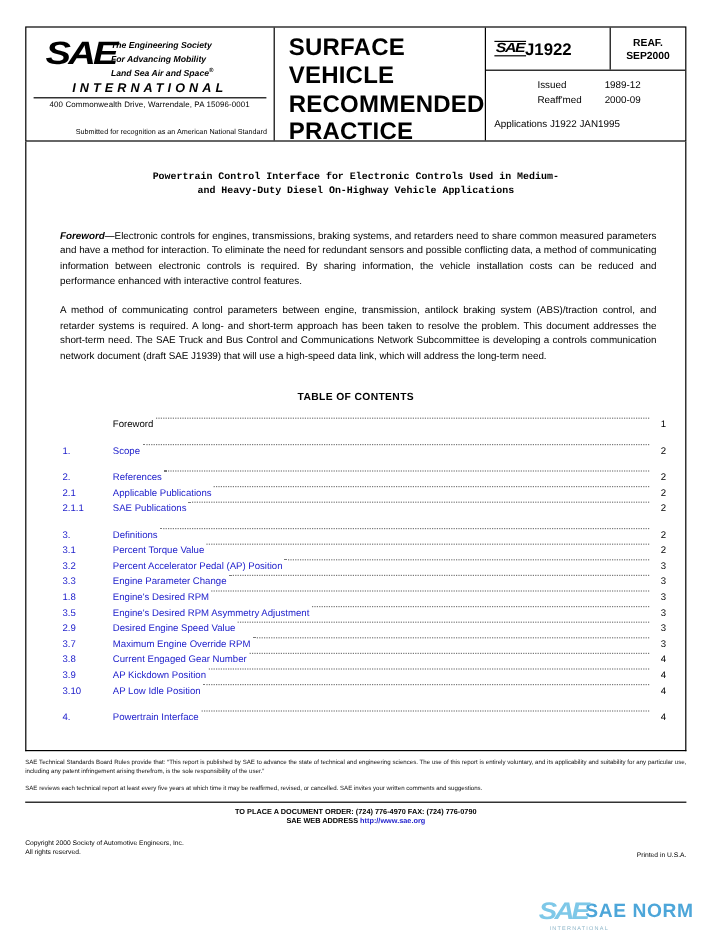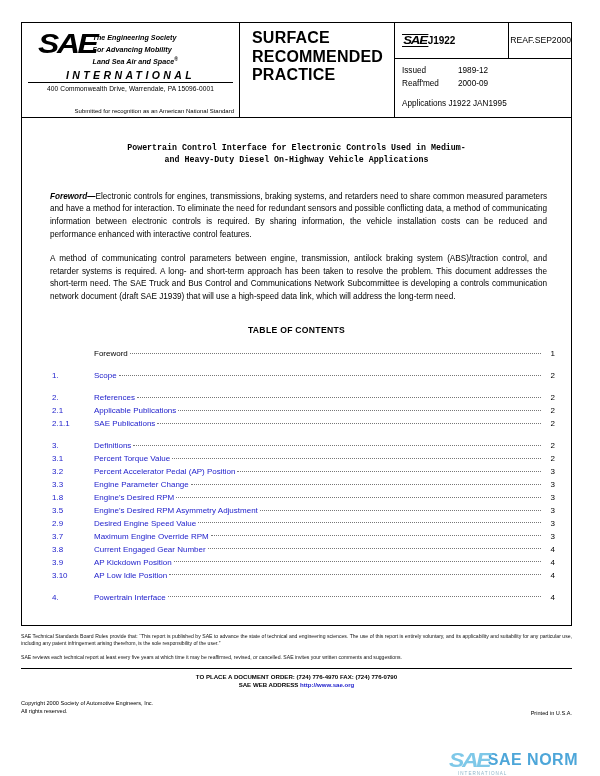--- a/index.html
+++ b/index.html
@@ -31,50 +31,50 @@
   .intl {
     font-size: 10.5px; font-weight: bold; font-style: italic;
     letter-spacing: 3.4px; text-align: center;
     margin-top: 2px; padding-bottom: 1px;
     border-bottom: 1.3px solid #000;
   }
   .addr { font-size: 6.6px; text-align: center; margin-top: 2px; letter-spacing: 0.1px; }
   .submitted { position: absolute; bottom: 3px; right: 5px; font-size: 6px; white-space: nowrap; }
 
   .hdr-mid { flex: 1; border-right: 1.6px solid #000; padding: 6px 0 0 12px; }
-  .hdr-mid .bigtitle { font-size: 16px; font-weight: bold; line-height: 1.17; letter-spacing: 0.2px; }
+  .hdr-mid .bigtitle { font-size: 20px; font-weight: bold; line-height: 1.17; letter-spacing: 0.2px; }
 
   .hdr-right { width: 176px; display: flex; flex-direction: column; }
   .hr-top { display: flex; height: 36px; border-bottom: 1.6px solid #000; }
   .hr-doc { flex: 1; border-right: 1.6px solid #000; display: flex; align-items: center; padding-left: 7px; gap: 4px; }
   .hr-doc .mini-sae {
     font-weight: bold; font-style: italic; font-size: 11px;
     letter-spacing: -1px; transform: scaleX(1.2); transform-origin: left center;
     border-top: 1.1px solid #000; border-bottom: 1.1px solid #000;
     line-height: 1.05; padding: 0 1px;
   }
-  .hr-doc .docnum { font-size: 10px; font-weight: bold; }
-  .hr-reaf { width: 62px; display: flex; flex-direction: row; align-items: center; justify-content: flex-end; font-size: 8.6px; font-weight: normal; line-height: 1.25; }
+  .hr-doc .docnum { font-size: 14px; font-weight: bold; }
+  .hr-reaf { width: 62px; display: flex; flex-direction: column; align-items: center; justify-content: center; font-size: 8.6px; font-weight: bold; line-height: 1.25; }
   .hr-bot { flex: 1; padding: 6px 8px 0 7px; }
   .dline { display: flex; font-size: 8.2px; line-height: 1.55; }
-  .dline .lbl { width: 56px; }
+  .dline .lbl { width: 56px; margin-left: 36px; }
   .dline .val { font-weight: normal; }
   .supersed { font-size: 8.2px; margin-top: 9px; }
 
   
   .body-box { border: 1.6px solid #000; border-top: none; margin-top: 0; height: 508px; padding: 20px 16px 0 16px; }
   .doc-title { text-align: center; font-size: 8.3px; font-weight: bold; line-height: 1.5; margin: 4px 0 0 0; font-family: Liberation Mono, monospace; }
 
   .fw { font-size: 8.2px; line-height: 1.53; text-align: justify; margin: 24px 8px 0 12px; text-indent: 0; }
   .fw b { font-style: italic; font-weight: bold; }
   .fw.p2 { margin-top: 12px; }
 
   .toc-head { text-align: center; font-size: 8.6px; font-weight: bold; margin: 22px 0 0 0; letter-spacing: 0.3px; }
   .toc { margin: 13px 0 0 0; }
-  .toc-row { display: flex; align-items: center; font-size: 8px; line-height: 1.62; color: #2222cc; }
+  .toc-row { display: flex; align-items: flex-start; font-size: 8px; line-height: 1.62; color: #2222cc; }
   .toc-row.black { color: #000; }
   .toc-row .num { width: 56px; padding-left: 14px; flex: 0 0 56px; }
   .toc-row .lbl { white-space: nowrap; }
   .toc-row .dots { flex: 1; border-bottom: 1px dotted #777; margin: 0 2px 2.5px 2px; height: 1px; }
   .toc-row .pg { color: #000; width: 12px; text-align: right; }
   .toc-gap { height: 9px; }
 
   
   .footer { margin-top: 7px; }
   .fnote { font-size: 5.1px; line-height: 1.42; text-align: justify; color: #111; }
@@ -110,20 +110,21 @@
           <div class="sae-tag"><span>Land Sea Air and Space</span><sup>®</sup></div>
         </div>
       </div>
       <div class="intl">INTERNATIONAL</div>
       <div class="addr">400 Commonwealth Drive, Warrendale, PA 15096-0001</div>
       <div class="submitted">Submitted for recognition as an American National Standard</div>
     </div>
 
     <div class="hdr-mid">
       <div class="bigtitle">SURFACE</div>
+      <div class="bigtitle">VEHICLE</div>
       <div class="bigtitle">RECOMMENDED</div>
       <div class="bigtitle">PRACTICE</div>
     </div>
 
     <div class="hdr-right">
       <div class="hr-top">
         <div class="hr-doc">
           <span class="mini-sae">SAE</span>
           <span class="docnum">J1922</span>
         </div>

